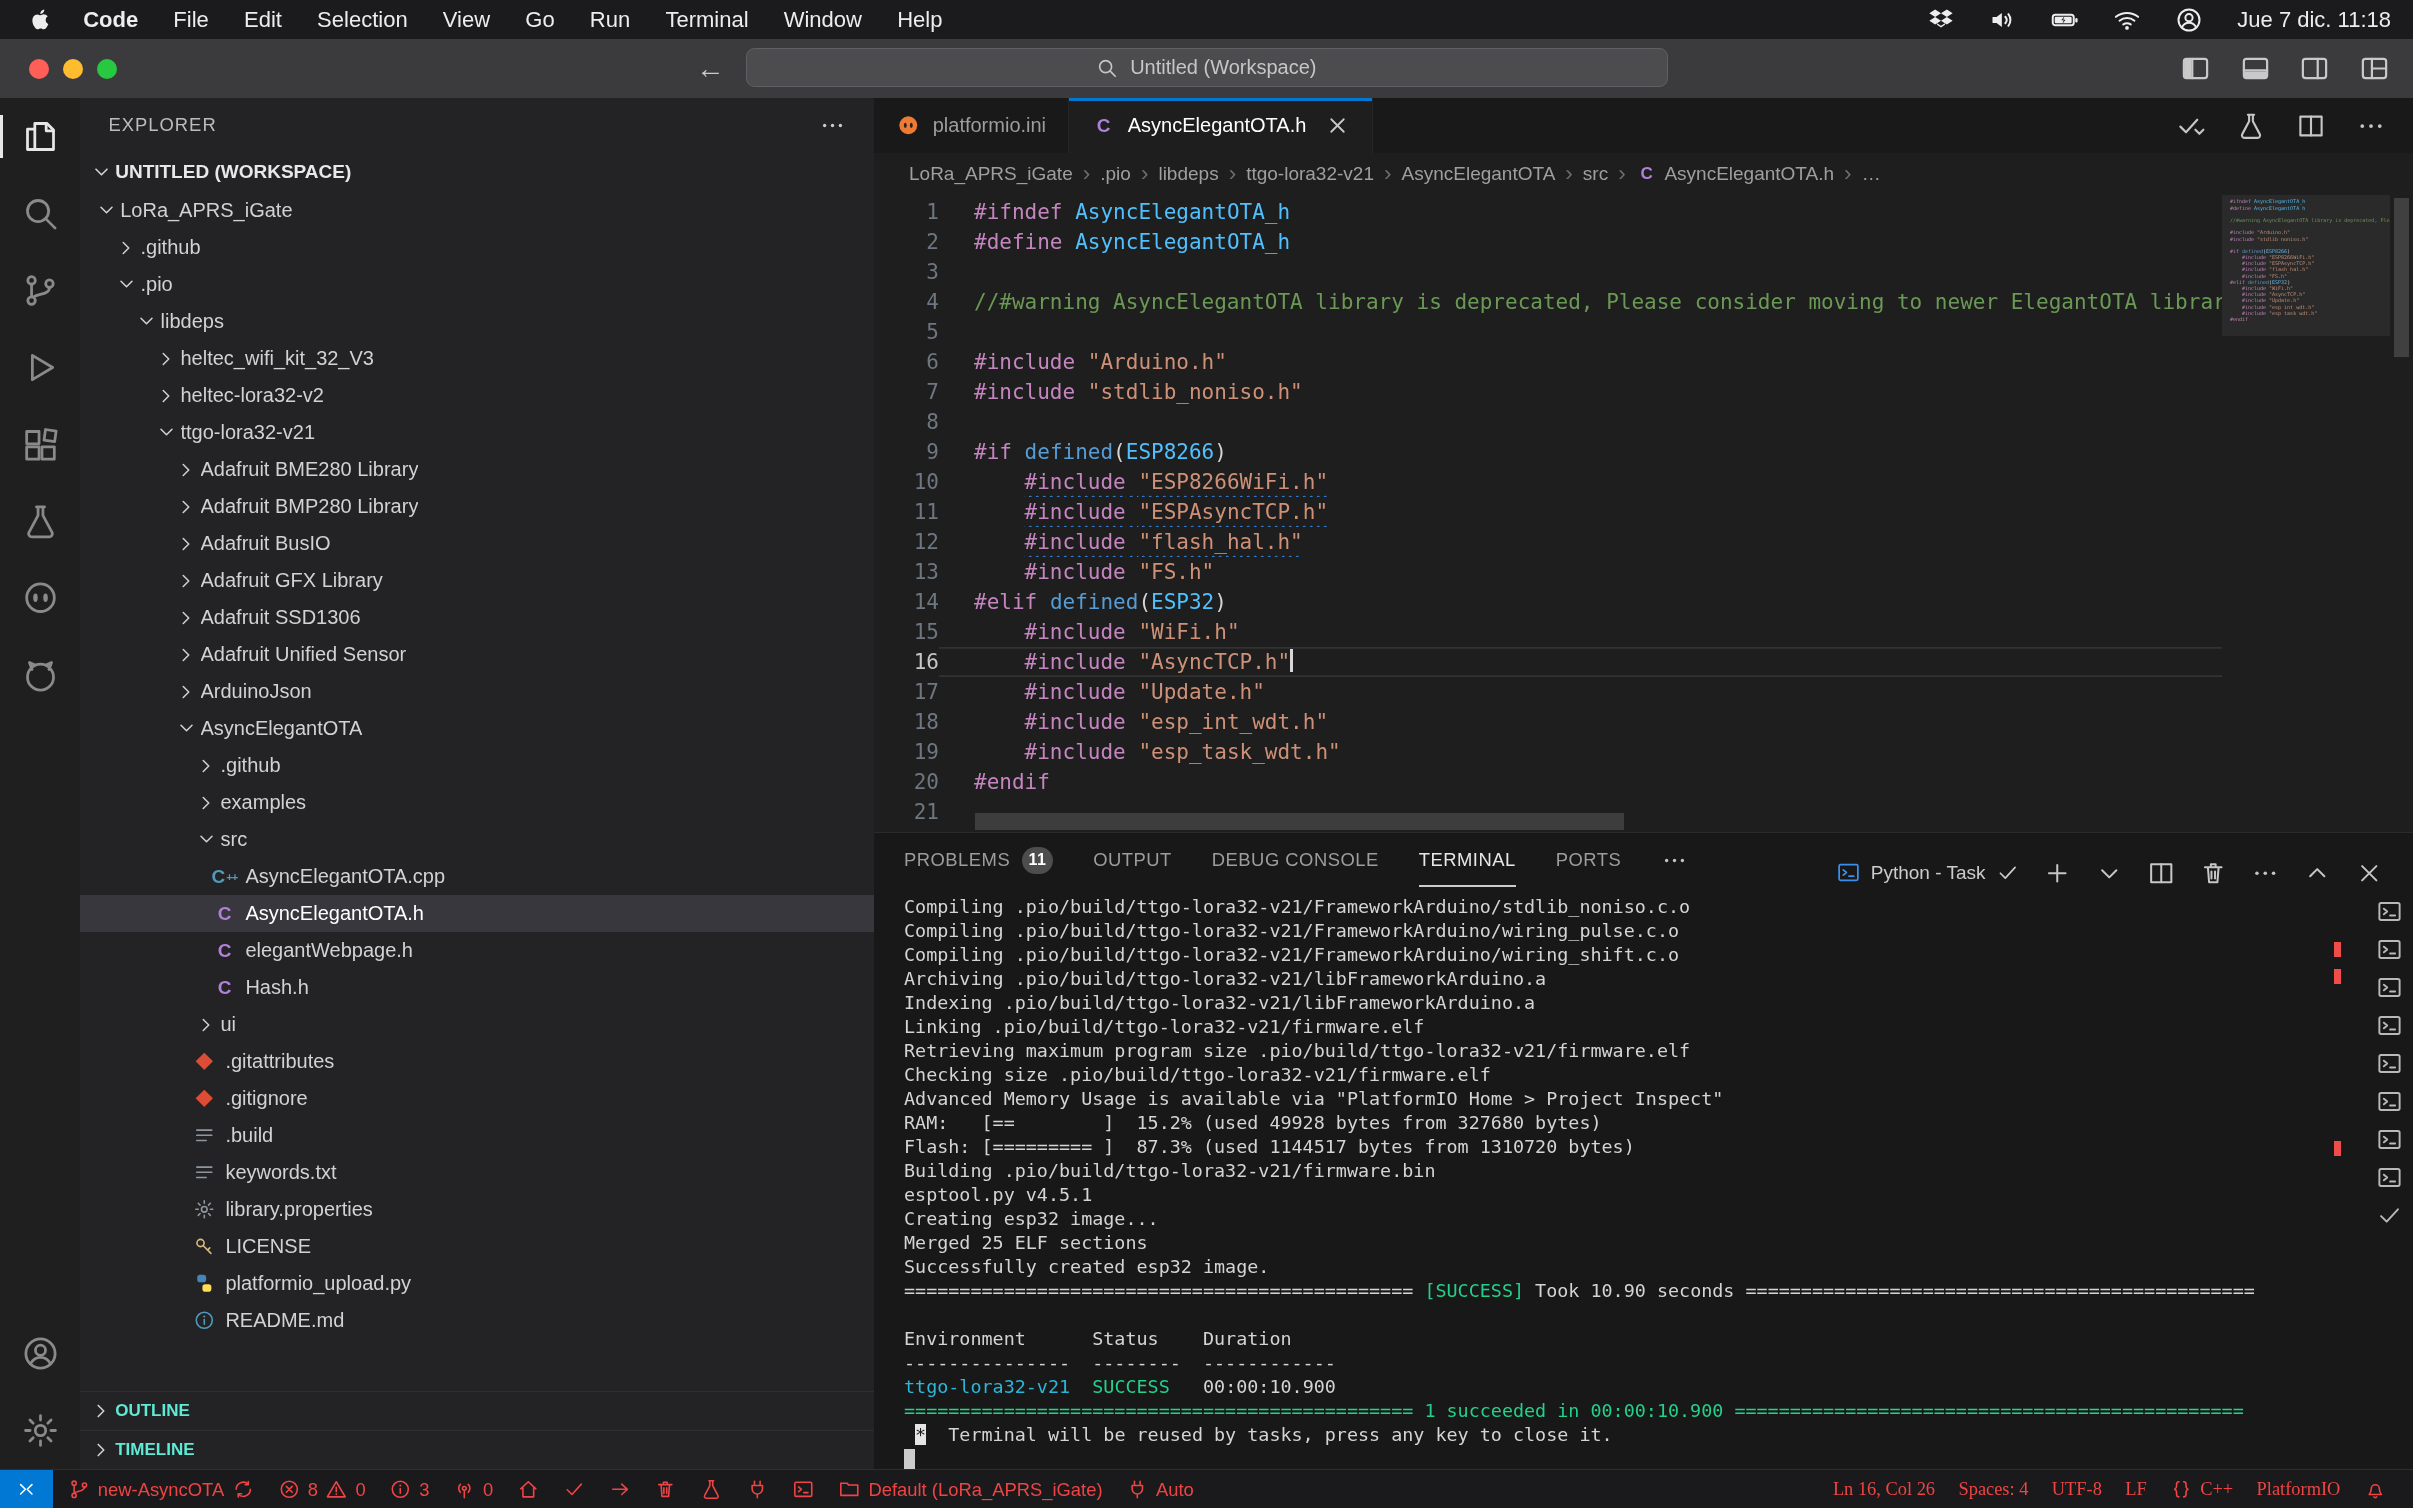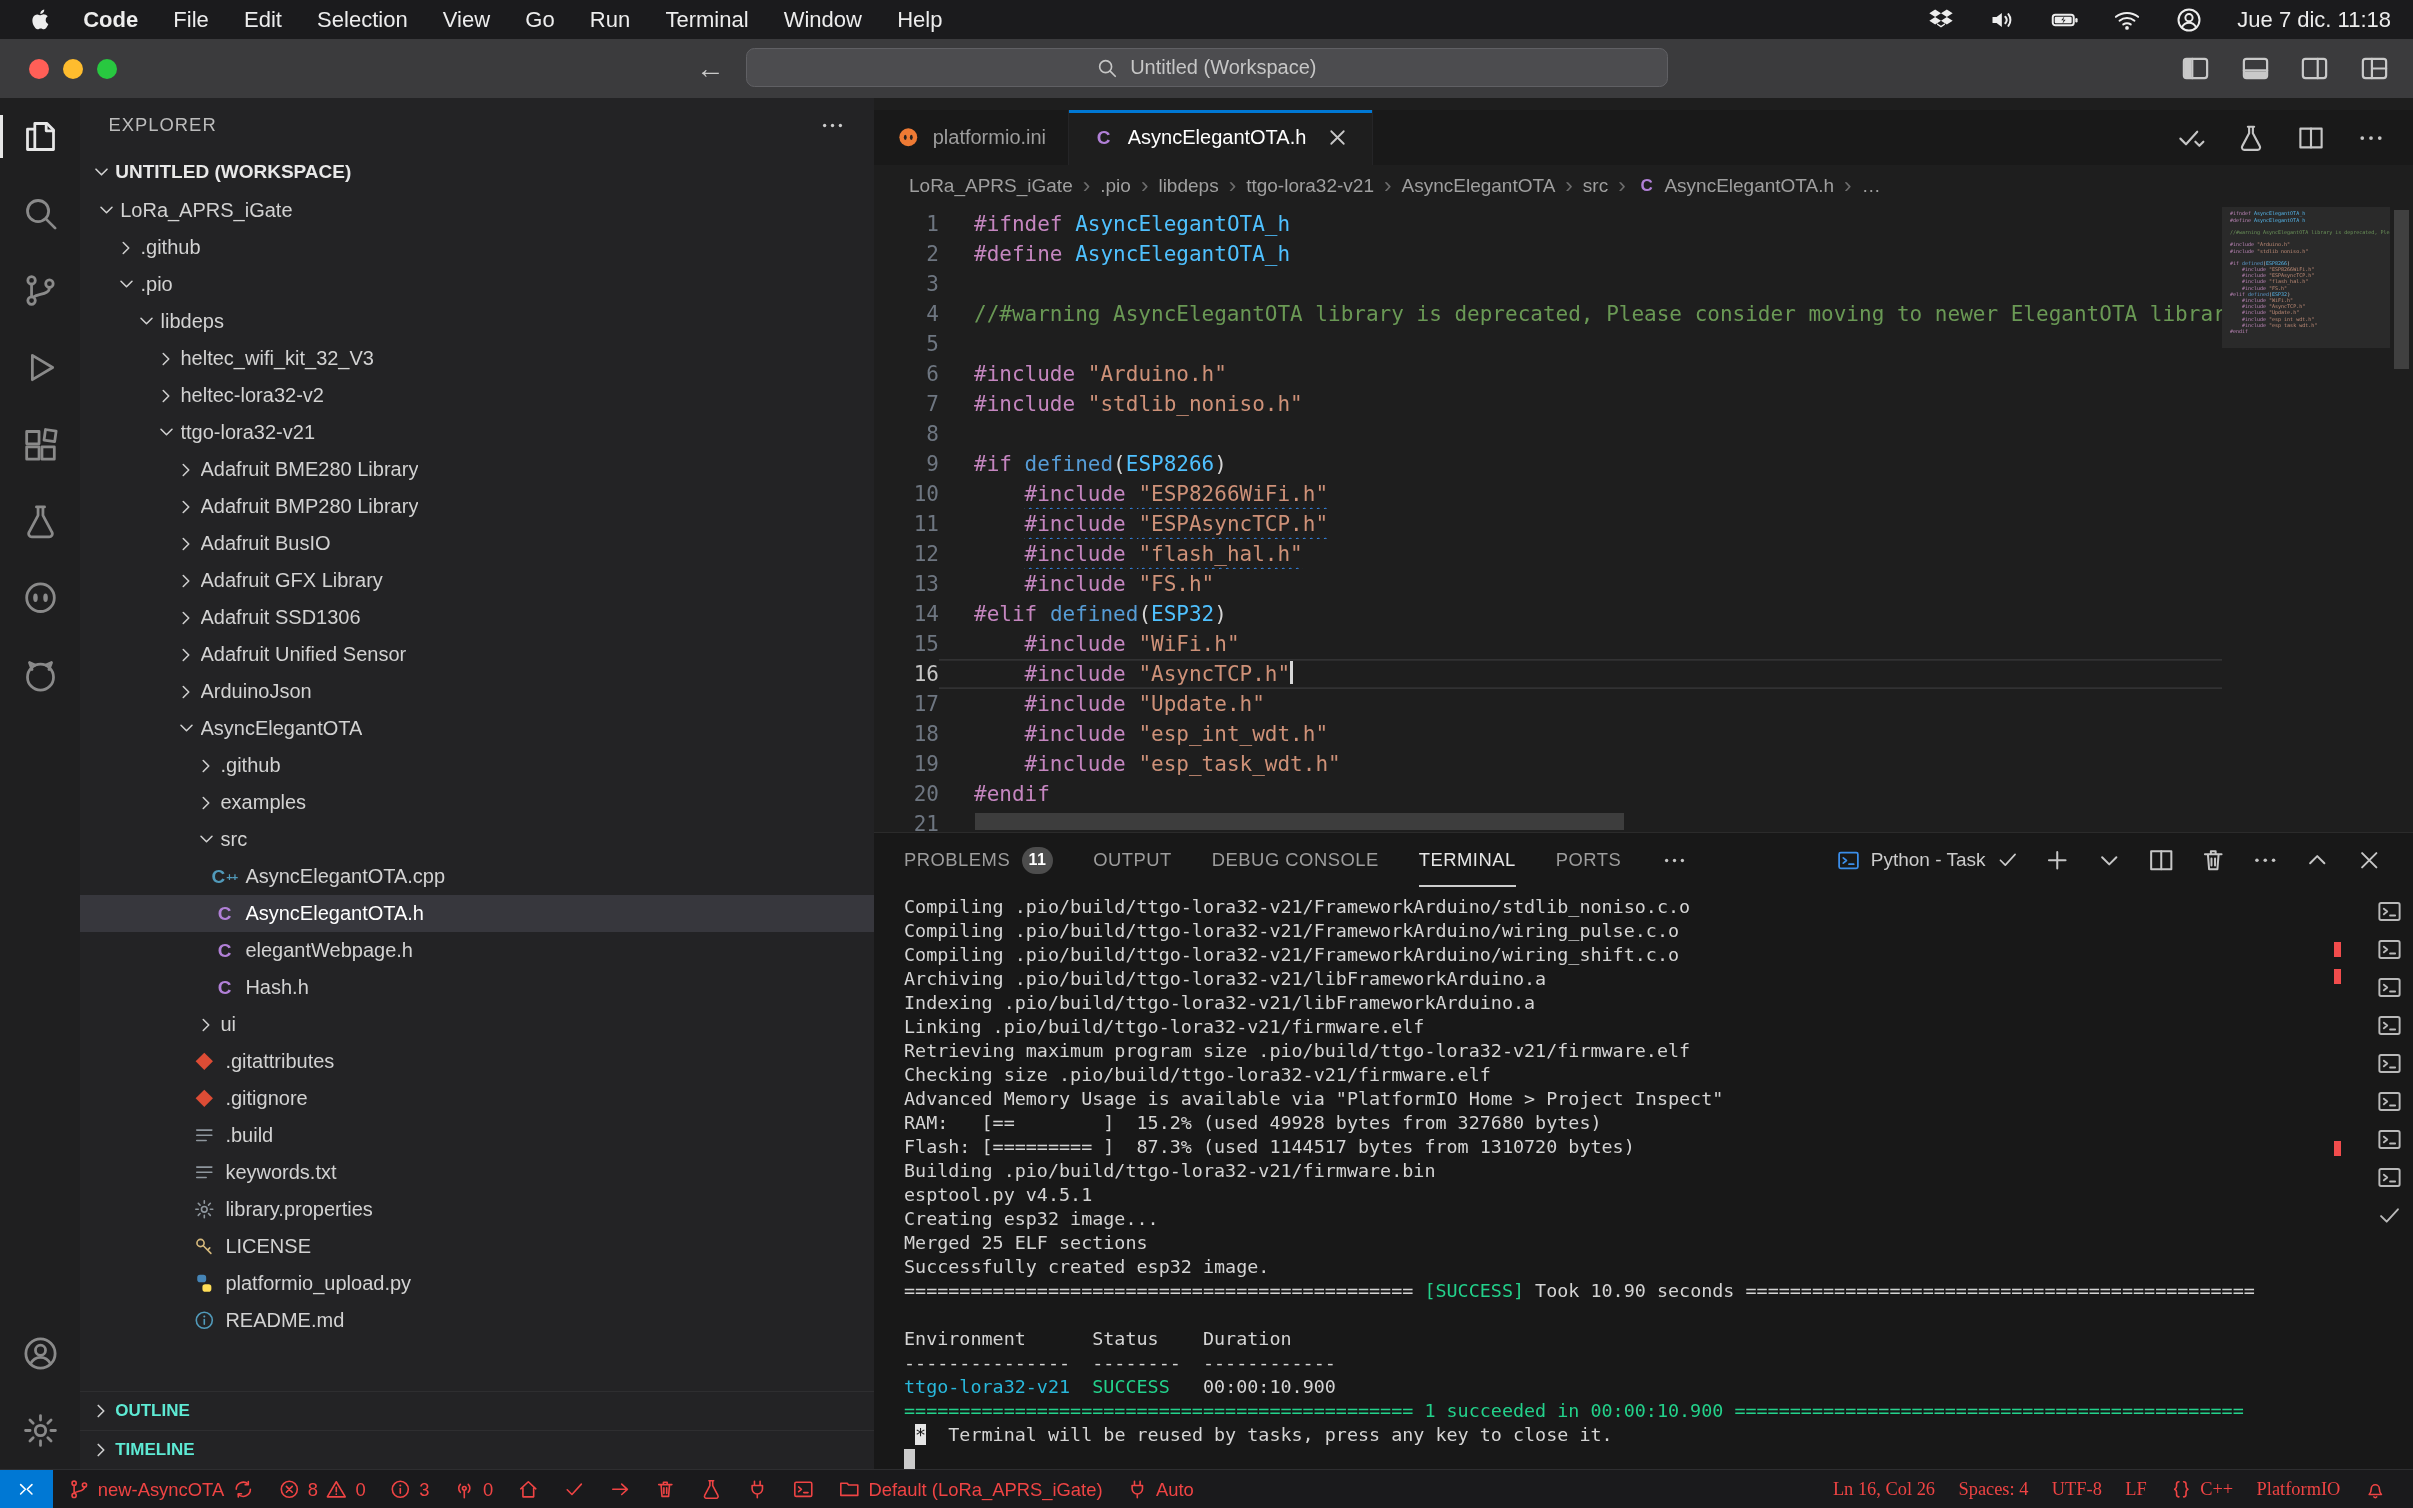--- a/index.html
+++ b/index.html
@@ -50,21 +50,21 @@
   .chev{width:28.5px;height:28.5px;flex:none;color:#cfcfcf;}
   .chev svg{width:22px;height:22px;}
   .chev.open{transform:rotate(90deg);}
   .fi{width:25px;height:28.5px;flex:none;display:inline-flex;align-items:center;justify-content:center;margin-right:8.4px;font-weight:700;font-size:19px;}
   .fi svg{width:22.6px;height:22.6px;}
   .fi-cpp{color:#519aba}.fi-h{color:#b180d7}
   .fi-cpp em{font-style:normal;font-size:11px;vertical-align:6.7px;letter-spacing:-0.8px;margin-left:0.8px;}
   .sb-section{height:39px;border-top:0.8px solid #2e2e30;display:flex;align-items:center;font-size:17px;font-weight:700;color:#5eead4;padding-left:6.7px;flex:none;}
 
   
-  .editor-col{flex:1;min-width:0;display:flex;flex-direction:column;background:#1e1e1e;margin-top:12px;}
+  .editor-col{flex:1;min-width:0;display:flex;flex-direction:column;background:#1e1e1e;}
   .tabbar{height:55px;background:#191919;display:flex;align-items:stretch;flex:none;}
   .tabs{display:flex;}
   .tab{display:flex;align-items:center;gap:11.7px;padding:0 22px;font-size:20px;color:#9d9d9d;border-right:0.8px solid #252527;position:relative;white-space:nowrap;}
   .tab .fi{margin-right:0;}
   .tab.active{background:#1e1e1e;color:#ffffff;}
   .tab.active::before{content:"";position:absolute;top:0;left:0;right:0;height:2.5px;background:#0078d4;}
   .tab-close{width:25px;height:25px;margin-left:6.7px;color:#c8c8c8;}
   .tab-actions{margin-left:auto;display:flex;align-items:center;gap:30px;padding-right:27px;color:#c6c6c6;}
   .ta{width:30px;height:30px;}
   .breadcrumb{height:42px;display:flex;align-items:center;padding-left:35px;font-size:19px;color:#9f9f9f;flex:none;white-space:nowrap;}
@@ -89,21 +89,21 @@
   .mm .csc{padding-left:0;}
   .mm .tk-q{text-decoration:none;}
   .mm .cl.cur .csc{box-shadow:none;}
   .mm-slider{position:absolute;left:0;right:0;top:0;height:141px;background:rgba(121,121,121,0.14);}
   .vscroll{position:absolute;right:0;top:0;width:23.5px;bottom:0;}
   .vthumb{position:absolute;top:3.4px;left:4.2px;right:4.2px;height:159px;background:rgba(121,121,121,0.38);}
   .hscroll{position:absolute;left:101px;bottom:2.5px;width:649px;height:17px;background:rgba(121,121,121,0.35);}
 
   
   .panel{height:637px;background:#181818;border-top:0.8px solid #2b2b2b;display:flex;flex-direction:column;position:relative;flex:none;}
-  .panel-header{height:54px;display:flex;align-items:center;padding:0 30px;flex:none;}
+  .panel-header{height:54px;display:flex;align-items:flex-end;padding:0 30px;flex:none;}
   .p-tabs{display:flex;align-items:stretch;height:100%;}
   .p-tab{display:flex;align-items:center;gap:11.7px;margin-right:40px;font-size:18.4px;letter-spacing:0.5px;color:#9d9d9d;position:relative;white-space:nowrap;}
   .p-tab.active{color:#e7e7e7;}
   .p-tab.active::after{content:"";position:absolute;left:0;right:0;bottom:0;height:1.7px;background:#cccccc;}
   .badge{min-width:27px;height:27px;border-radius:13.4px;background:#4d4d4d;color:#fff;font-size:16px;font-weight:700;display:flex;align-items:center;justify-content:center;padding:0 6.7px;}
   .p-more{width:27px;height:27px;color:#c6c6c6;align-self:center;}
   .p-actions{margin-left:auto;display:flex;align-items:center;gap:23.5px;color:#c6c6c6;}
   .task-label{display:flex;align-items:center;gap:10px;font-size:19px;color:#cccccc;}
   .task-label .icon{width:25px;height:25px;}
   .task-term{color:#3b8eea;}

